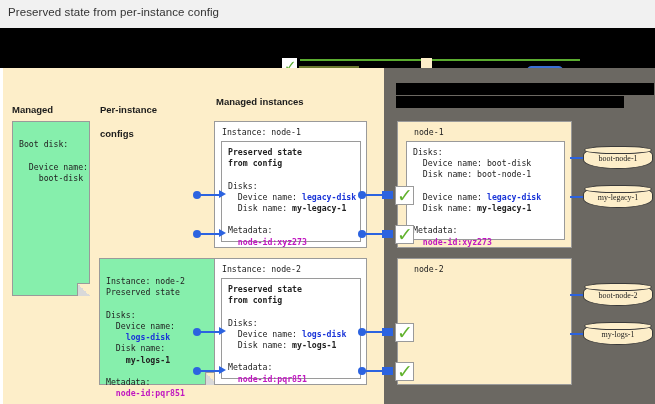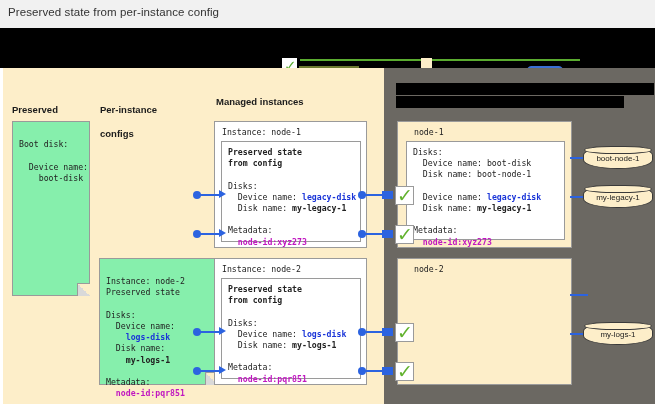--- a/index.html
+++ b/index.html
@@ -226,21 +226,21 @@
     left: 0px; top: -1px;
     width: 68px; height: 8px;
     border: 1px solid #3a3a3a;
     border-radius: 34px / 5px;
     background: #fdeec9;
   }
   .disk .lbl {
     position: absolute;
     left: 0; right: 0; top: 7px;
     text-align: center;
-    font-family: Liberation Sans, sans-serif;
+    font-family: Liberation Serif, serif;
     font-size: 8px;
     color: #222222;
   }
 </style>
 </head>
 <body>
 
 <div id="caption-strip">
   <div id="caption-text">Preserved state from per-instance config</div>
 </div>
@@ -257,21 +257,21 @@
   <div id="legend-blue-blob"></div>
 
 </div>
 
 <div id="canvas">
 
   <div id="left-panel"></div>
   <div id="right-panel"></div>
 
   <div class="col-head" style="left:12px; top:24px;">
-    <div>Preserved</div>
+    <div>Managed</div>
     <div>template</div>
   </div>
 
   <div class="col-head" style="left:100px; top:24px;">
     <div>Per-instance</div>
     <div>configs</div>
   </div>
 
   <div class="col-head" style="left:216px; top:16px;">
     <div>Managed instances</div>
@@ -400,20 +400,24 @@
     <div class="lbl">boot-node-1</div>
   </div>
 
   <div class="conn-line" style="left:570px; top:128px; width:18px;"></div>
   <div class="disk" style="left:583px; top:117px;">
     <div class="cap"></div>
     <div class="lbl">my-legacy-1</div>
   </div>
 
   <div class="conn-line" style="left:570px; top:226px; width:18px;"></div>
+  <div class="disk" style="left:583px; top:215px;">
+    <div class="cap"></div>
+    <div class="lbl">boot-node-2</div>
+  </div>
 
   <div class="conn-line" style="left:570px; top:265px; width:18px;"></div>
   <div class="disk" style="left:583px; top:254px;">
     <div class="cap"></div>
     <div class="lbl">my-logs-1</div>
   </div>
 
 </div>
 
 </body></html>

